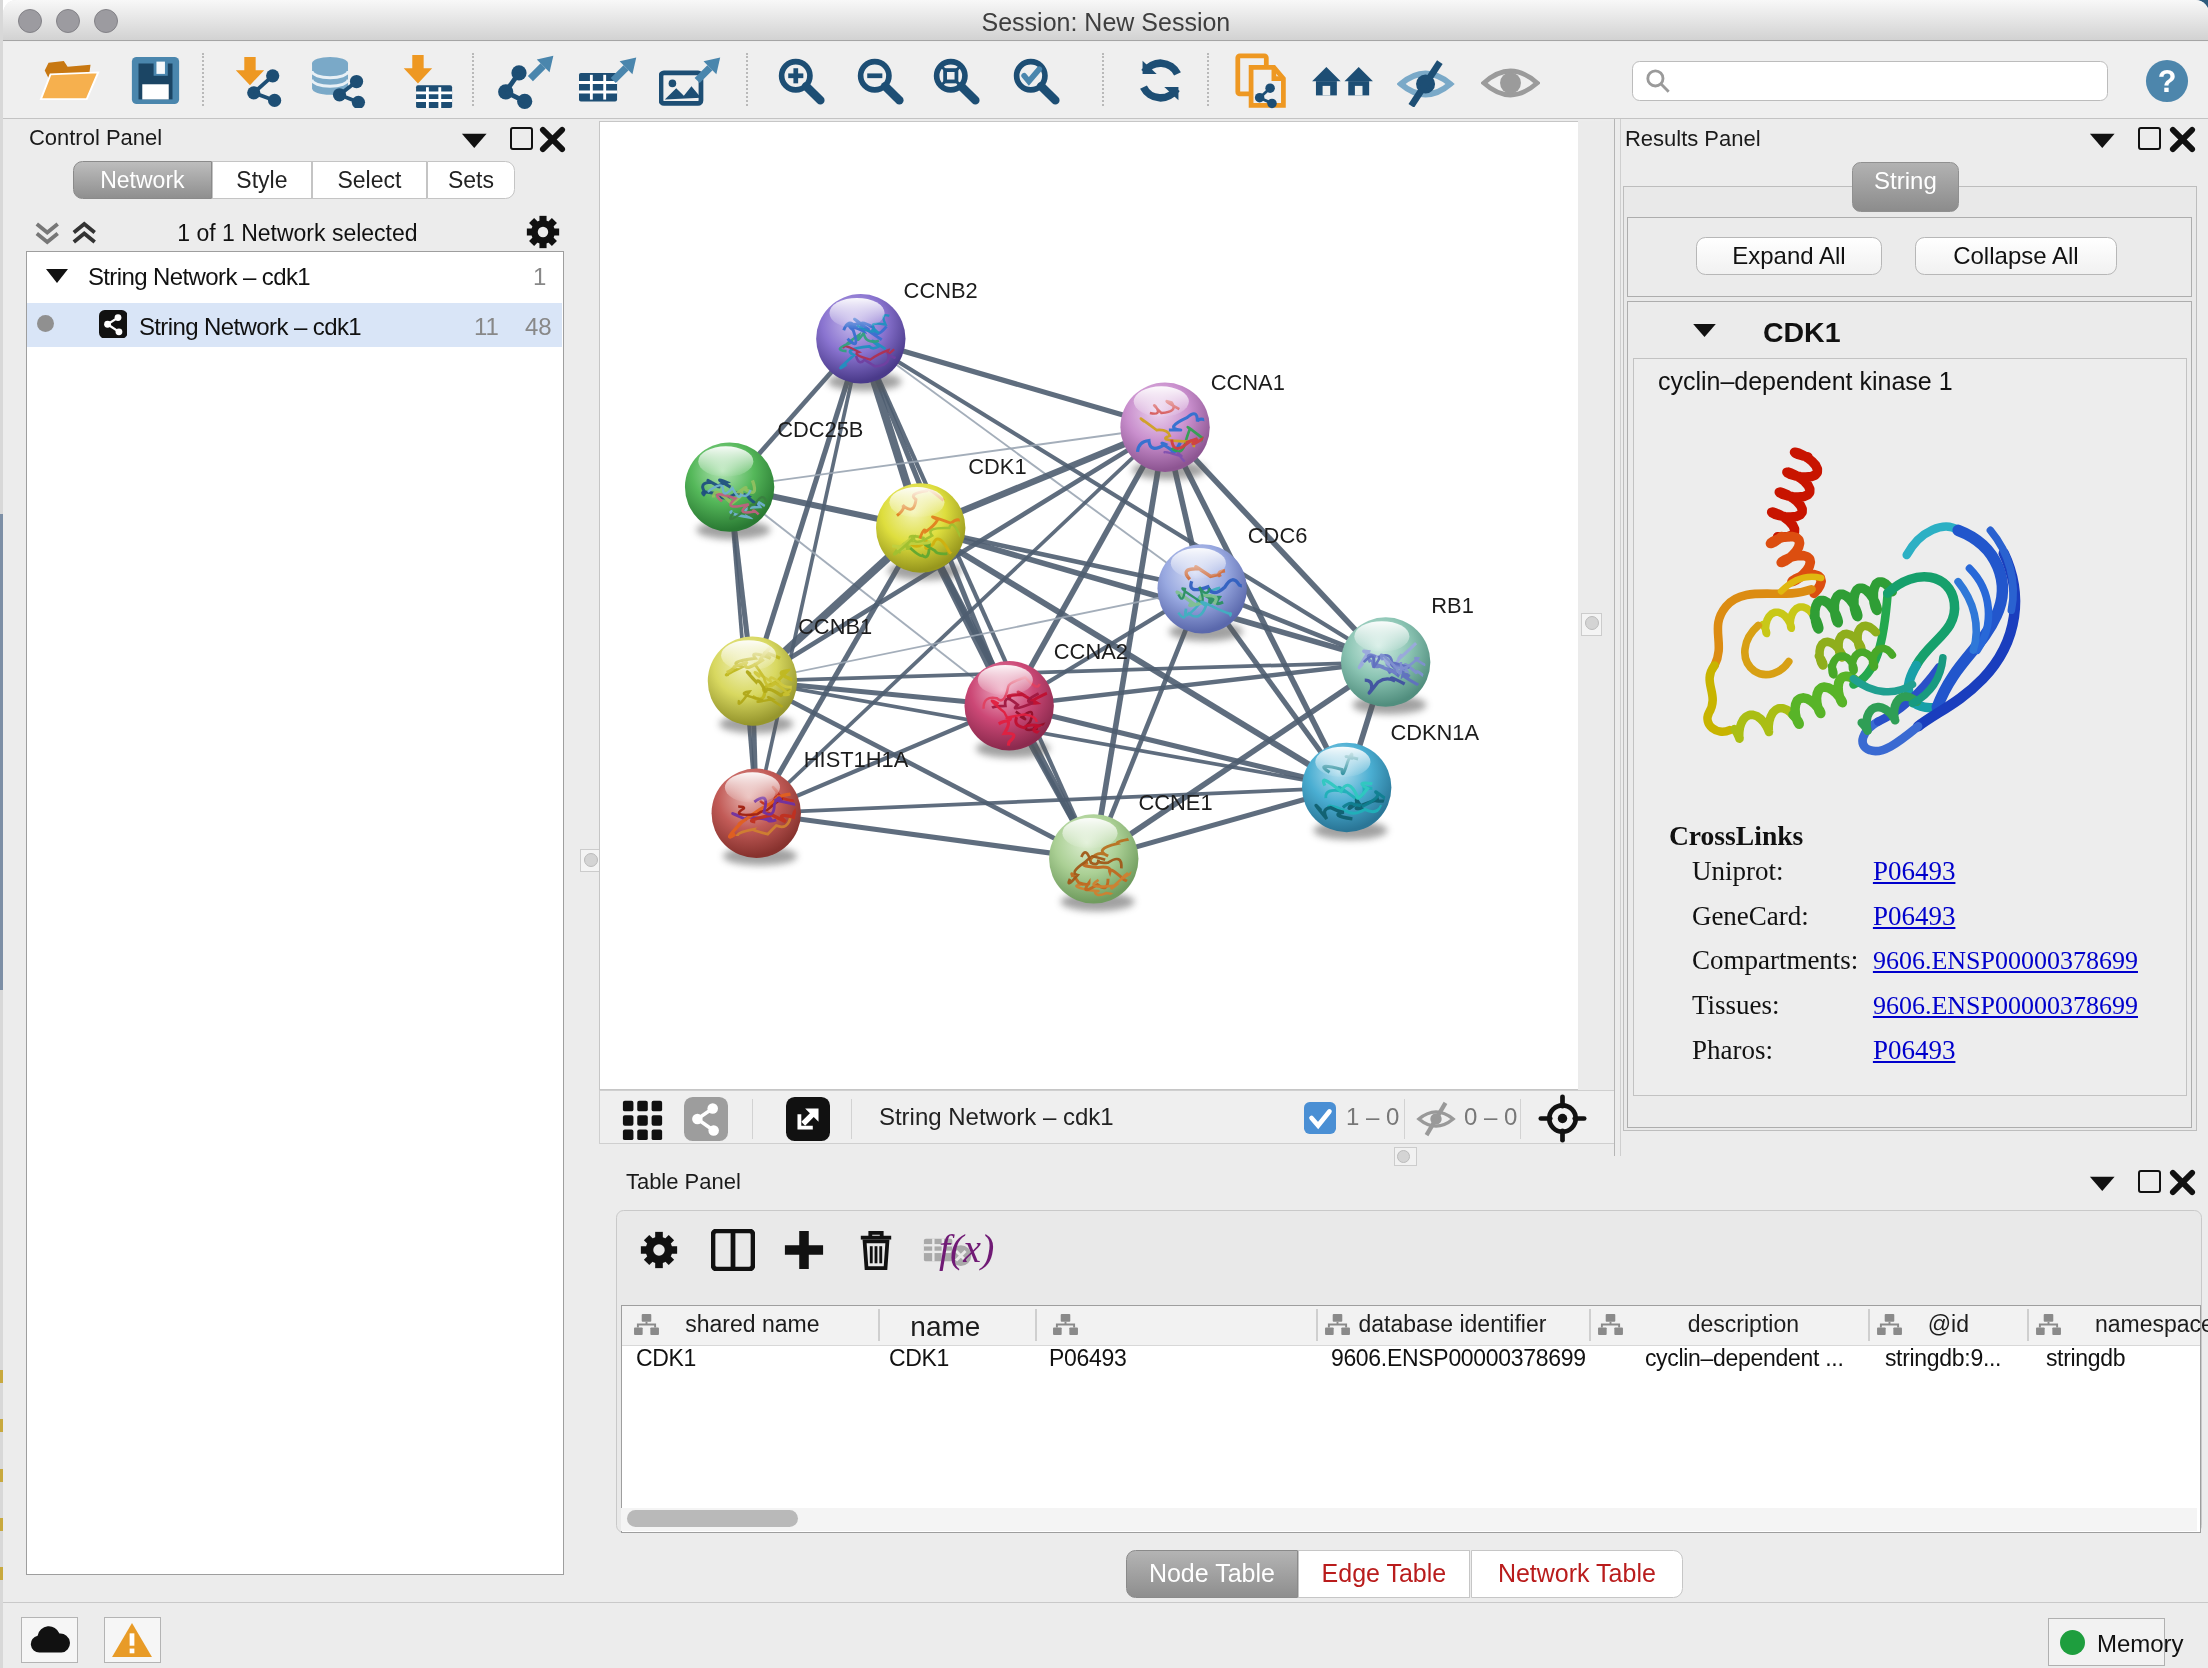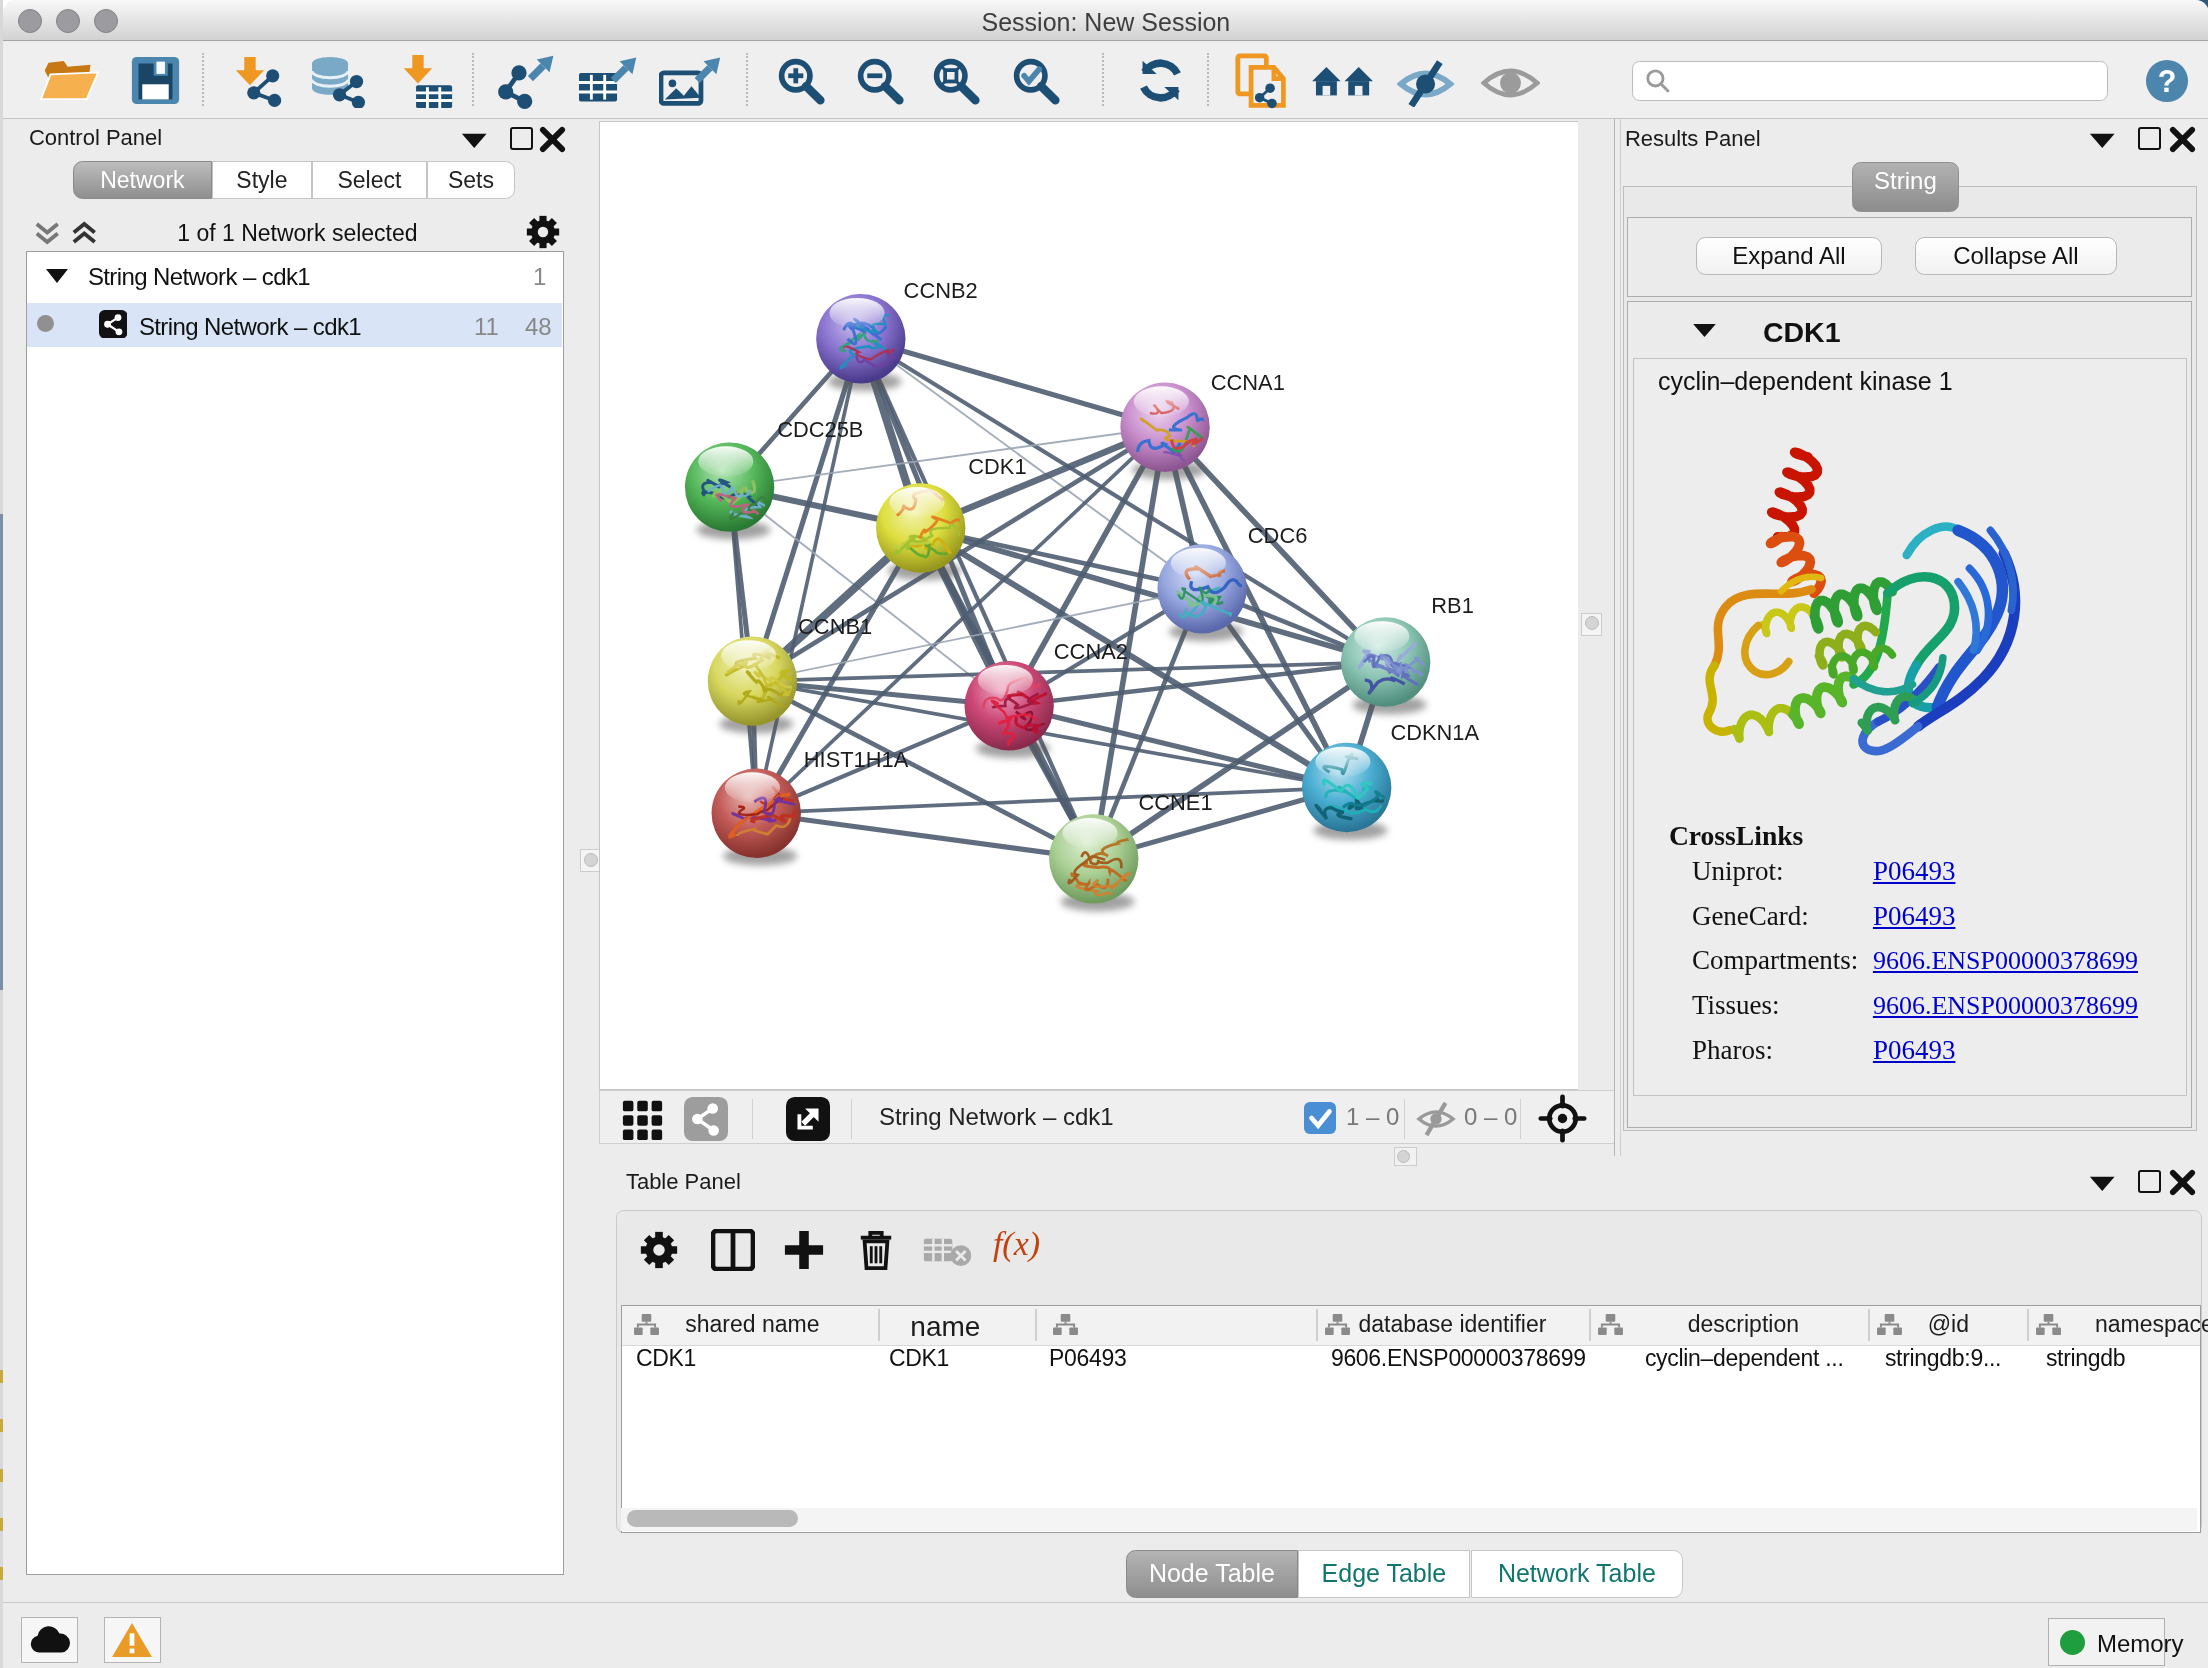--- a/index.html
+++ b/index.html
@@ -15,21 +15,21 @@
   .panel-title { font-size:22px; color:#1a1a1a; }
   
   .tab { position:absolute; top:161px; height:38px; background:#fff; border:1px solid #c4c4c4; color:#222; font-size:23px; text-align:center; line-height:36px; }
   .tab.sel { background:linear-gradient(#bdbdbd,#8f8f8f); color:#fff; border-color:#8a8a8a; }
   .ctree { position:absolute; left:23px; top:251px; width:538px; height:1324px; background:#fff; border:1.9px solid #9e9e9e; }
   
   .rbox { position:absolute; background:#ebebeb; border:1.9px solid #adadad; }
   .btn { position:absolute; background:linear-gradient(#ffffff,#f1f1f1); border:1.9px solid #b7b7b7; border-radius:9.5px; font-size:24px; color:#111; text-align:center; }
   .serif { font-family:"Liberation Serif",serif; }
   .lnk { color:#0000cc; text-decoration:underline; }
-  .btab { position:absolute; top:1550px; height:48px; background:#fff; border:1.9px solid #c6c6c6; font-size:25px; color:#0f766e; text-align:center; line-height:44px; }
+  .btab { position:absolute; top:1550px; height:48px; background:#fff; border:1.9px solid #c6c6c6; font-size:25px; color:#b91c1c; text-align:center; line-height:44px; }
   .btab.sel { background:linear-gradient(#b4b4b4,#8e8e8e); color:#fff; border-color:#8a8a8a; }
   svg { position:absolute; }
 </style>
 </head>
 <body>
 <div style="position:absolute;left:0;top:0;width:2.9px;height:1668px;background:#d8d8d8"></div>
 <div style="position:absolute;left:0;top:514px;width:2.9px;height:476px;background:#7d8fa6"></div>
 <div style="position:absolute;left:0;top:1370px;width:3.8px;height:13.3px;background:#c8a93e"></div>
 <div style="position:absolute;left:0;top:1419px;width:3.8px;height:13.3px;background:#c8a93e"></div>
 <div style="position:absolute;left:0;top:1469px;width:3.8px;height:13.3px;background:#c8a93e"></div>
@@ -736,21 +736,21 @@
       </g>
       <g stroke="#e9e9e9" stroke-width="2.5">
         <line x1="2" y1="15" x2="32" y2="15"></line>
         <line x1="2" y1="22" x2="32" y2="22"></line>
         <line x1="12" y1="8" x2="12" y2="32"></line>
         <line x1="22" y1="8" x2="22" y2="32"></line>
       </g>
       <circle cx="41" cy="26" r="11" fill="#a9a9a9"></circle>
       <path d="M36 21 l10 10 M46 21 l-10 10" stroke="#e9e9e9" stroke-width="3"></path>
     </svg>
-<div class="abs serif" style="left:990px;top:1225px;font-size:34px;font-style:italic;color:#c2410c">f(x)</div>
+<div class="abs serif" style="left:936px;top:1225px;font-size:40px;font-style:italic;color:#701a75">f(x)</div>
 
 <div class="abs" style="left:618px;top:1305px;width:1580px;height:228px;background:#fff;border:1.9px solid #9e9e9e">
   <div class="abs" style="left:0;top:0;width:100%;height:40px;background:#f2f2f2;border-bottom:1px solid #d8d8d8"></div>
 </div>
 <div class="abs" style="left:618px;top:1508px;width:1576px;height:23px;background:#f4f4f4"></div>
 <div class="abs" style="left:624px;top:1510px;width:171px;height:17px;background:#b9b9b9;border-radius:8.6px"></div>
 
 <div class="btab sel" style="left:1123px;width:172px;border-radius:9.5px 0 0 9.5px">Node Table</div>
 <div class="btab" style="left:1295px;width:172px">Edge Table</div>
 <div class="btab" style="left:1468px;width:212px;border-radius:0 9.5px 9.5px 0">Network Table</div>

